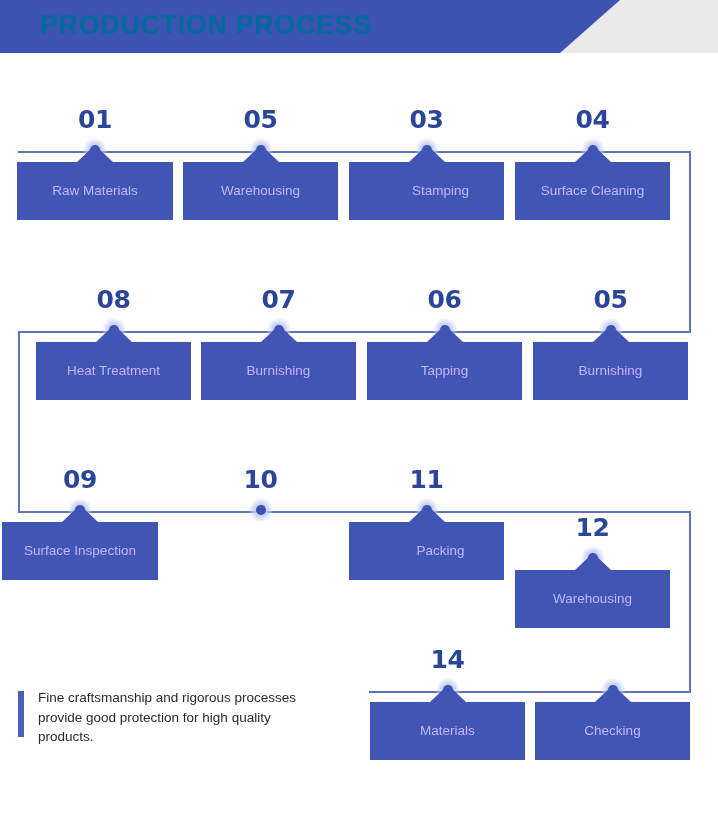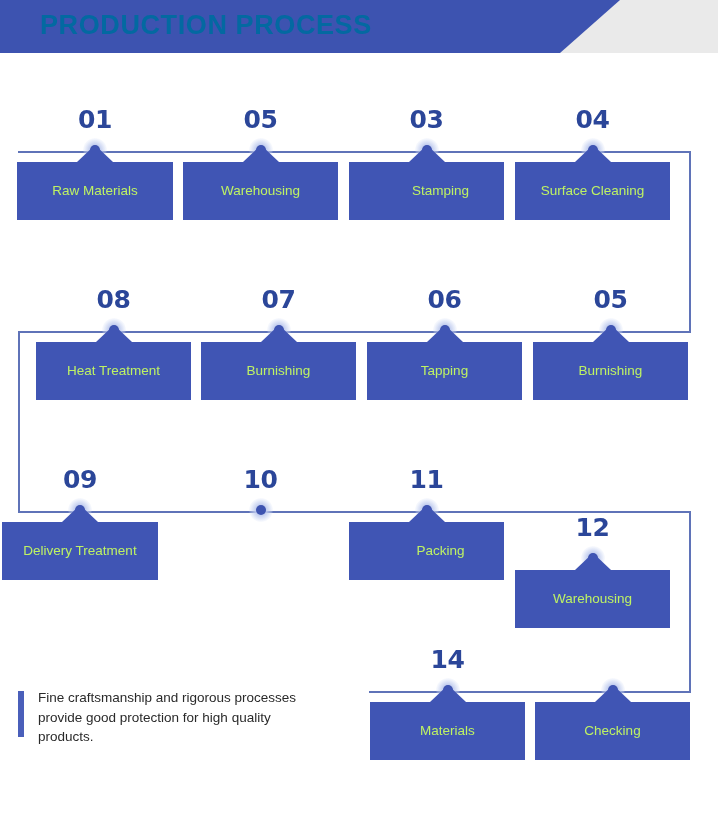--- a/index.html
+++ b/index.html
@@ -70,21 +70,21 @@
     display:flex; align-items:center; justify-content:center;
   }
   .box-notch {
     position:absolute; left:50%; margin-left:-18px; top:-17px;
     width:0; height:0;
     border-left:18px solid transparent;
     border-right:18px solid transparent;
     border-bottom:17px solid #4055b4;
   }
   .box-label {
-    color:#bef264; font-size:13.5px;
+    color:#c4b5fd; font-size:13.5px;
     font-family:"Liberation Sans", sans-serif;
     text-align:center; line-height:1.2;
     position:relative; z-index:2;
     padding:0 4px;
   }
 
   
   .footer-note { position:absolute; left:18px; top:688px; width:300px; display:flex; }
   .footer-bar { width:6px; height:46px; background:#4a5fba; flex:0 0 6px; margin-top:3px; }
   .footer-text {
@@ -206,21 +206,21 @@
 </div>
 
 <div class="node" style="left:2px; top:465px; width:156px; height:115px;">
   <div class="num">09</div>
   <div class="dot-wrap">
     <div class="dot-halo"></div>
     <div class="dot-core"></div>
   </div>
   <div class="box" style="width:156px;">
     <div class="box-notch"></div>
-    <div class="box-label">Delivery Treatment</div>
+    <div class="box-label">Surface Inspection</div>
   </div>
 </div>
 
 <div class="node" style="left:183px; top:465px; width:155px; height:115px;">
   <div class="num">10</div>
   <div class="dot-wrap">
     <div class="dot-halo"></div>
     <div class="dot-core"></div>
   </div>
 </div>

